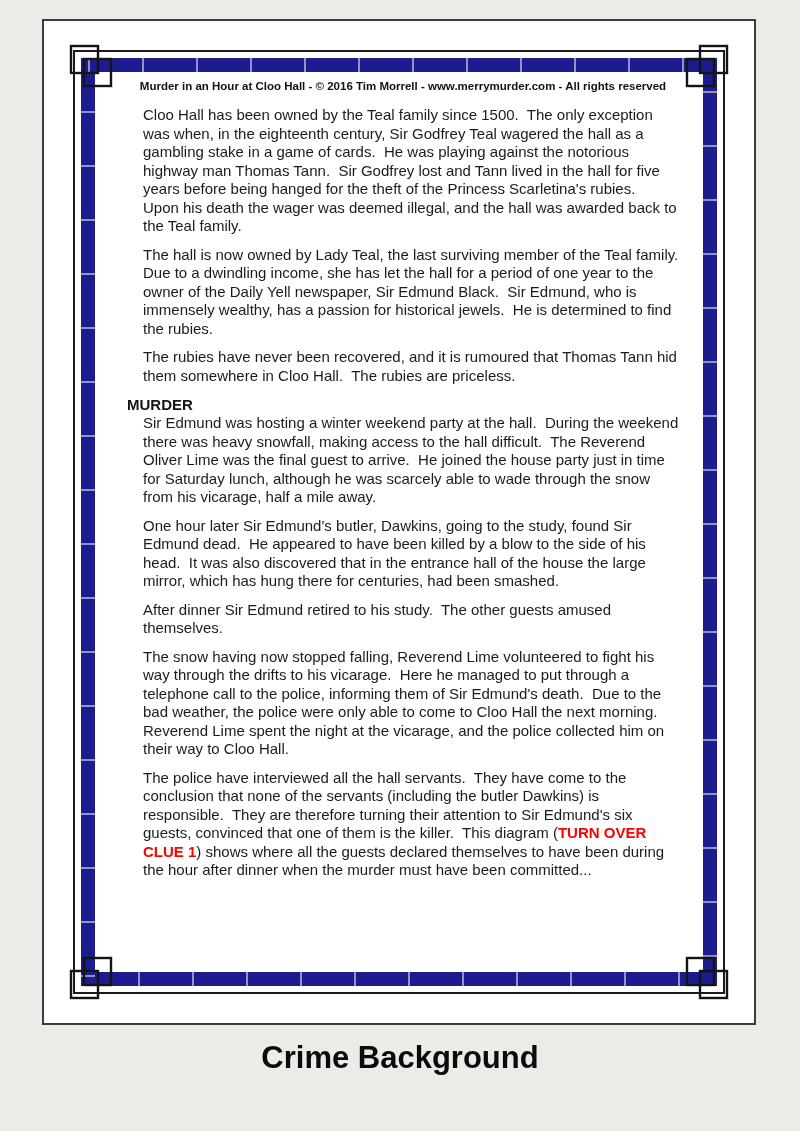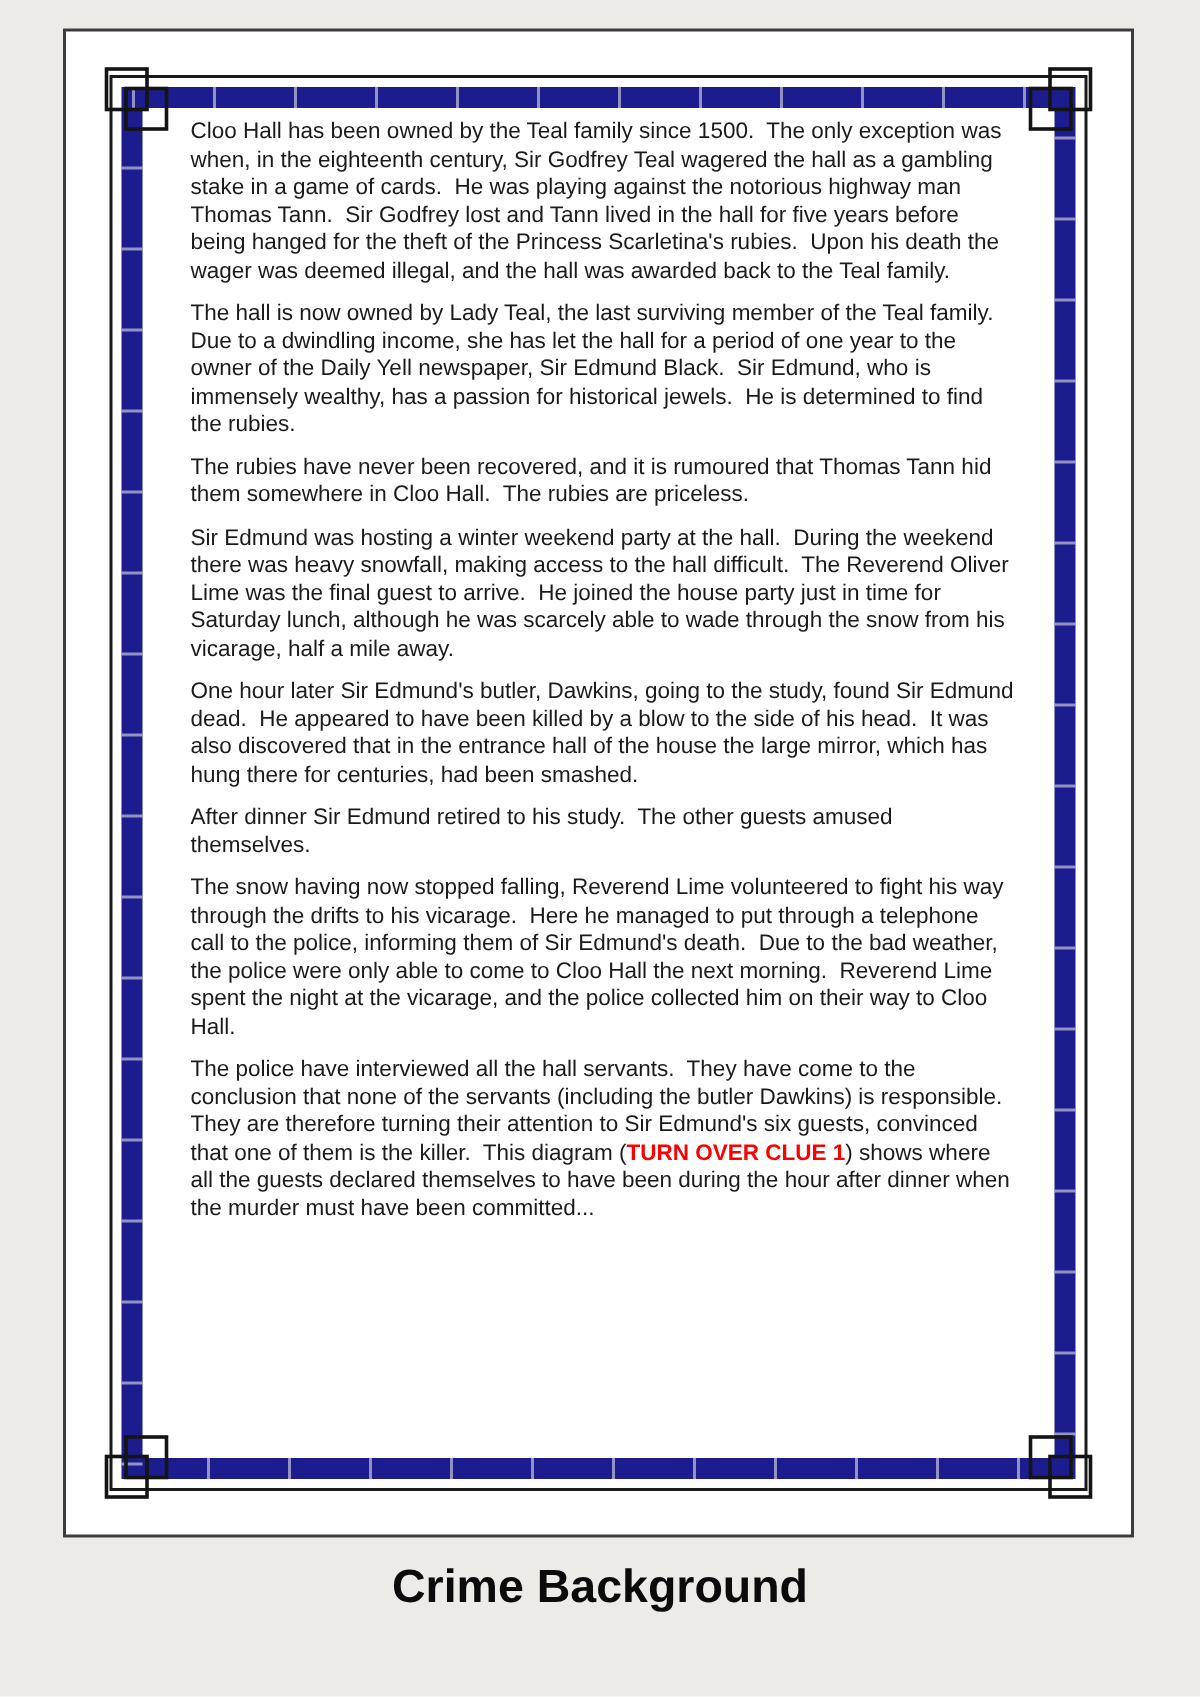--- a/index.html
+++ b/index.html
@@ -18,21 +18,21 @@
   }
   .doc-header{
     font-size:11.5px;font-weight:bold;text-align:center;color:#121212;
     margin:0 0 13px 0;line-height:14px;
   }
   .sec-heading{
     font-size:15px;font-weight:bold;color:#151515;
     margin:6px 0 0 0;line-height:19px;
   }
   .para{
-    font-size:15px;line-height:18.5px;margin:0 0 10px 0;color:#1b1b1b;
+    font-size:15px;line-height:18.5px;margin:0 0 10px 16px;color:#1b1b1b;
     white-space:pre-wrap;
   }
   .red-bold{color:var(--red,#fe0000);font-weight:bold;}
   .caption{
     position:absolute;left:0;top:1040px;width:800px;text-align:center;
     font-size:31px;font-weight:bold;color:#0b0b0b;line-height:36px;
   }
 </style>
 </head>
 <body>
@@ -57,24 +57,26 @@
 
       <rect x="27" y="950" width="27" height="27"></rect>
       <rect x="40" y="937" width="27" height="27"></rect>
 
       <rect x="656" y="950" width="27" height="27"></rect>
       <rect x="643" y="937" width="27" height="27"></rect>
     </g>
   </svg>
 
   <div class="content">
+    <div class="doc-header">Murder in an Hour at Cloo Hall - © 2016 Tim Morrell - www.merrymurder.com - All rights reserved</div>
     <div id="doc-sections">
         <p class="para"><span>Cloo Hall has been owned by the Teal family since 1500.  The only exception was when, in the eighteenth century, Sir Godfrey Teal wagered the hall as a gambling stake in a game of cards.  He was playing against the notorious highway man Thomas Tann.  Sir Godfrey lost and Tann lived in the hall for five years before being hanged for the theft of the Princess Scarletina's rubies.  Upon his death the wager was deemed illegal, and the hall was awarded back to the Teal family.</span></p>
         <p class="para"><span>The hall is now owned by Lady Teal, the last surviving member of the Teal family.  Due to a dwindling income, she has let the hall for a period of one year to the owner of the Daily Yell newspaper, Sir Edmund Black.  Sir Edmund, who is immensely wealthy, has a passion for historical jewels.  He is determined to find the rubies.</span></p>
         <p class="para"><span>The rubies have never been recovered, and it is rumoured that Thomas Tann hid them somewhere in Cloo Hall.  The rubies are priceless.</span></p>
+        <h2 class="sec-heading">MURDER</h2>
         <p class="para"><span>Sir Edmund was hosting a winter weekend party at the hall.  During the weekend there was heavy snowfall, making access to the hall difficult.  The Reverend Oliver Lime was the final guest to arrive.  He joined the house party just in time for Saturday lunch, although he was scarcely able to wade through the snow from his vicarage, half a mile away.</span></p>
         <p class="para"><span>One hour later Sir Edmund's butler, Dawkins, going to the study, found Sir Edmund dead.  He appeared to have been killed by a blow to the side of his head.  It was also discovered that in the entrance hall of the house the large mirror, which has hung there for centuries, had been smashed.</span></p>
         <p class="para"><span>After dinner Sir Edmund retired to his study.  The other guests amused themselves.</span></p>
         <p class="para"><span>The snow having now stopped falling, Reverend Lime volunteered to fight his way through the drifts to his vicarage.  Here he managed to put through a telephone call to the police, informing them of Sir Edmund's death.  Due to the bad weather, the police were only able to come to Cloo Hall the next morning.  Reverend Lime spent the night at the vicarage, and the police collected him on their way to Cloo Hall.</span></p>
         <p class="para"><span>The police have interviewed all the hall servants.  They have come to the conclusion that none of the servants (including the butler Dawkins) is responsible.  They are therefore turning their attention to Sir Edmund's six guests, convinced that one of them is the killer.  This diagram (</span><span class="red-bold">TURN OVER CLUE 1</span><span>) shows where all the guests declared themselves to have been during the hour after dinner when the murder must have been committed...</span></p>
       </div>
   </div>
 
 </div>
 

